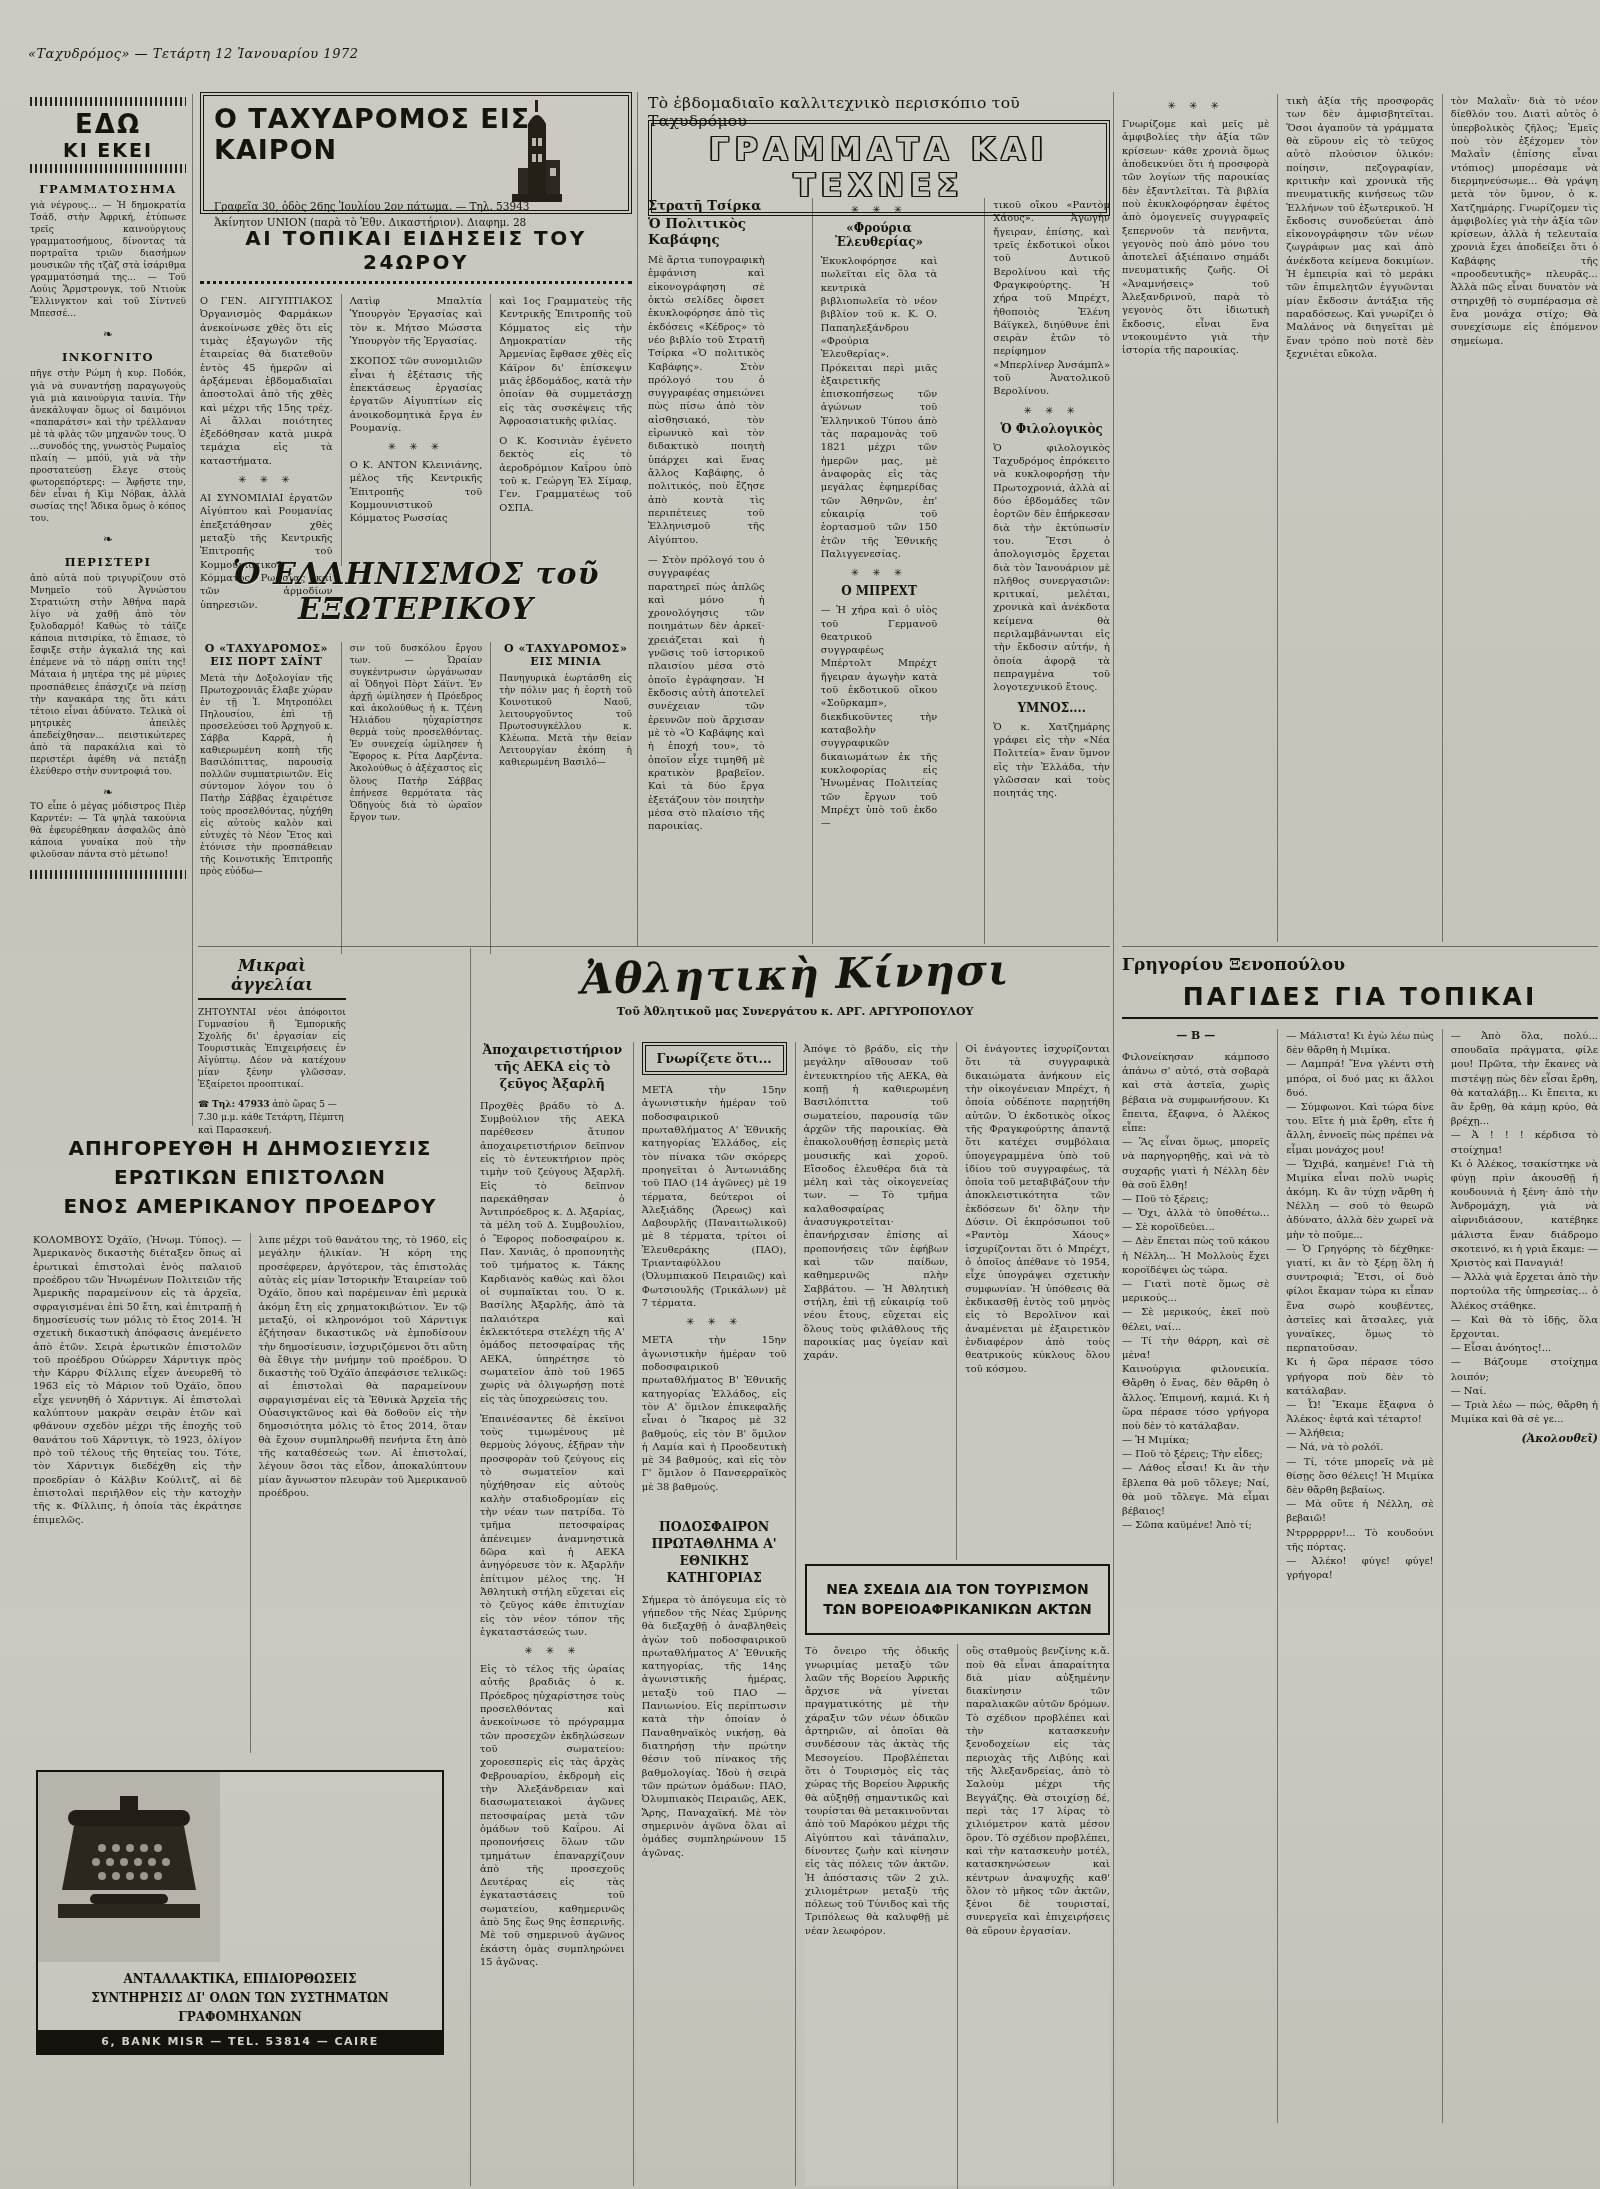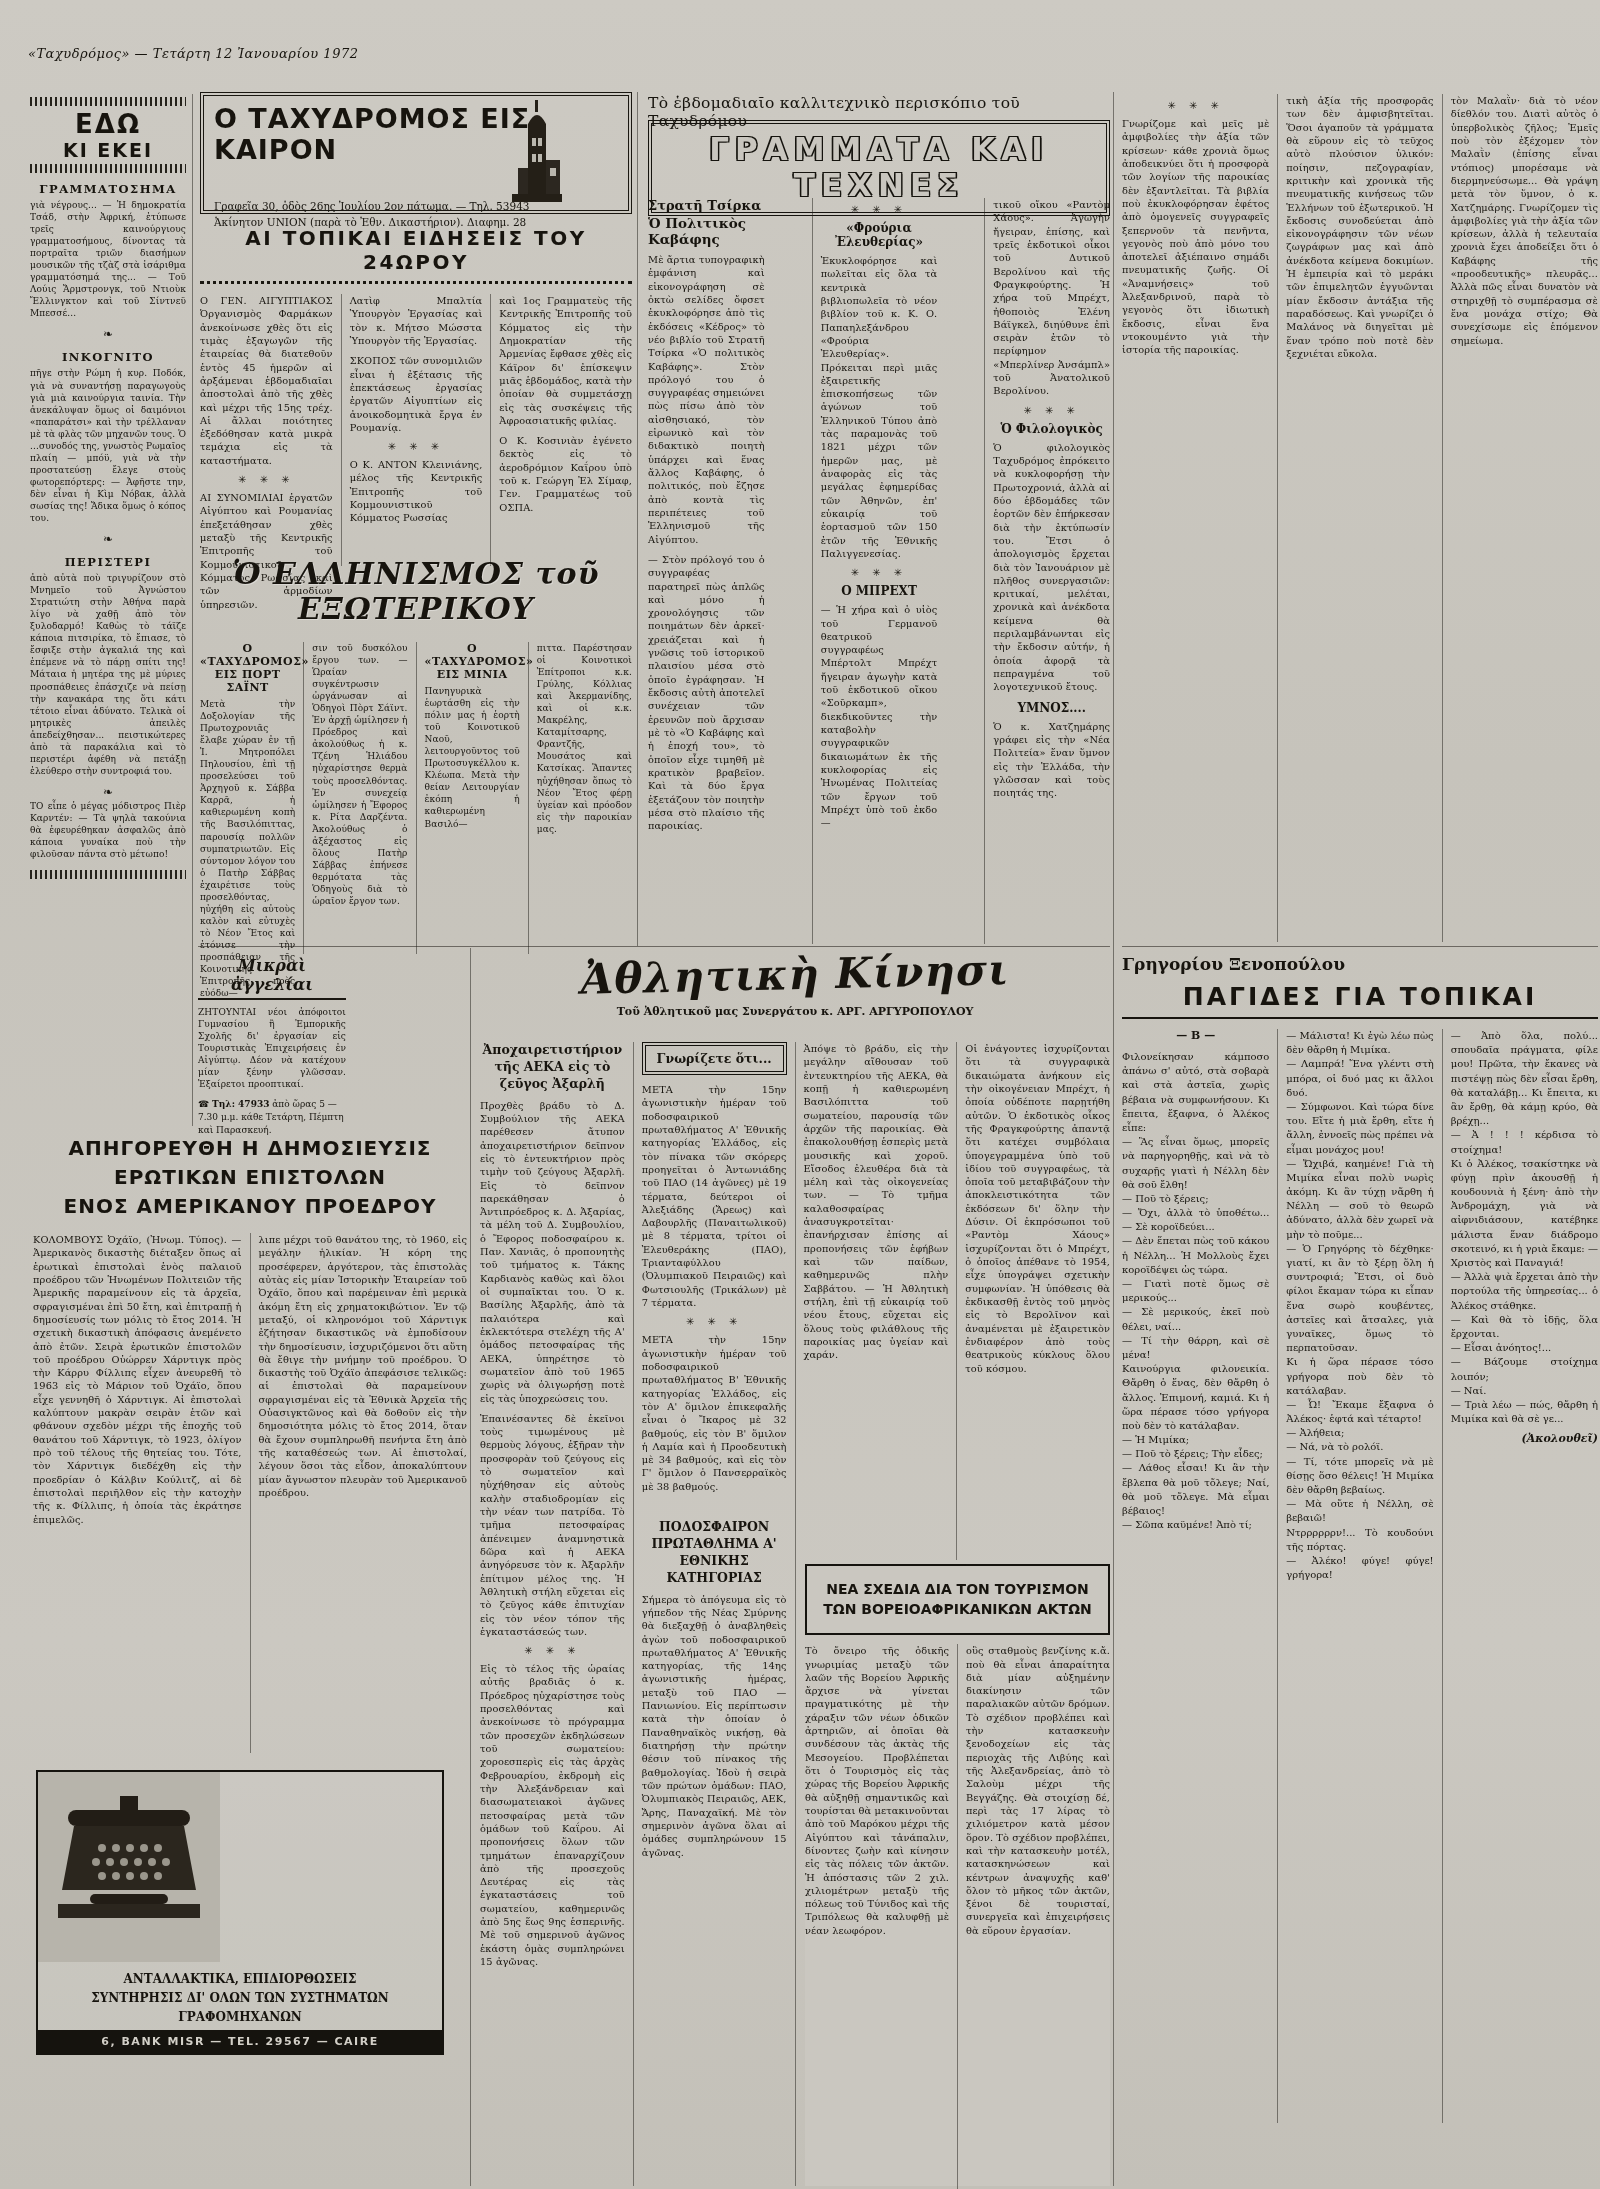--- a/index.html
+++ b/index.html
@@ -151,23 +151,20 @@
         <div class="news-sub">Ο «ΤΑΧΥΔΡΟΜΟΣ» ΕΙΣ ΠΟΡΤ ΣΑΪΝΤ</div>
         <div class="jt sm">Μετὰ τὴν Δοξολογίαν τῆς Πρωτοχρονιᾶς ἔλαβε χώραν ἐν τῇ Ἱ. Μητροπόλει Πηλουσίου, ἐπὶ τῇ προσελεύσει τοῦ Ἀρχηγοῦ κ. Σάββα Καρρᾶ, ἡ καθιερωμένη κοπὴ τῆς Βασιλόπιττας, παρουσίᾳ πολλῶν συμπατριωτῶν. Εἰς σύντομον λόγον του ὁ Πατὴρ Σάββας ἐχαιρέτισε τοὺς προσελθόντας, ηὐχήθη εἰς αὐτοὺς καλὸν καὶ εὐτυχὲς τὸ Νέον Ἔτος καὶ ἐτόνισε τὴν προσπάθειαν τῆς Κοινοτικῆς Ἐπιτροπῆς πρὸς εὐόδω—</div>
       </div>
       <div>
         <div class="jt sm">σιν τοῦ δυσκόλου ἔργου των. — Ὡραίαν συγκέντρωσιν ὠργάνωσαν αἱ Ὁδηγοὶ Πὸρτ Σάϊντ. Ἐν ἀρχῇ ὡμίλησεν ἡ Πρόεδρος καὶ ἀκολούθως ἡ κ. Τζένη Ἡλιάδου ηὐχαρίστησε θερμὰ τοὺς προσελθόντας. Ἐν συνεχείᾳ ὡμίλησεν ἡ Ἔφορος κ. Ρίτα Δαρζέντα. Ἀκολούθως ὁ ἀξέχαστος εἰς ὅλους Πατὴρ Σάββας ἐπήνεσε θερμότατα τὰς Ὁδηγοὺς διὰ τὸ ὡραῖον ἔργον των.</div>
       </div>
       <div>
         <div class="news-sub">Ο «ΤΑΧΥΔΡΟΜΟΣ» ΕΙΣ ΜΙΝΙΑ</div>
         <div class="jt sm">Πανηγυρικὰ ἑωρτάσθη εἰς τὴν πόλιν μας ἡ ἑορτὴ τοῦ Κοινοτικοῦ Ναοῦ, λειτουργοῦντος τοῦ Πρωτοσυγκέλλου κ. Κλέωπα. Μετὰ τὴν θείαν Λειτουργίαν ἐκόπη ἡ καθιερωμένη Βασιλό—</div>
       </div>
-      <div>
-        <div class="jt sm">πιττα. Παρέστησαν οἱ Κοινοτικοὶ Ἐπίτροποι κ.κ. Γρύλης, Κόλλιας καὶ Ἀκερμανίδης, καὶ οἱ κ.κ. Μακρέλης, Καταμίτσαρης, Φραντζῆς, Μουσάτος καὶ Κατσίκας. Ἅπαντες ηὐχήθησαν ὅπως τὸ Νέον Ἔτος φέρῃ ὑγείαν καὶ πρόοδον εἰς τὴν παροικίαν μας.</div>
-      </div>
     </div>
   </div>
 
   <div class="vline" style="left:637px; top:92px; height:854px;"></div>
 
   <div class="abs gr-kicker" style="left:648px; top:94px; width:462px;">Τὸ ἑβδομαδιαῖο καλλιτεχνικὸ περισκόπιο τοῦ Ταχυδρόμου</div>
   <div class="abs gr-titlebox" style="left:648px; top:120px; width:462px;">
     <span class="gr-title">ΓΡΑΜΜΑΤΑ ΚΑΙ ΤΕΧΝΕΣ</span>
   </div>
   <div class="abs ncols" style="left:648px; top:198px; width:462px; height:746px;gap:39px;">
@@ -298,21 +295,21 @@
           <circle cx="104" cy="94" r="4" fill="#9a968c"></circle>
           <rect x="36" y="112" width="78" height="10" rx="5" fill="#221d16"></rect>
           <rect x="4" y="122" width="142" height="14" fill="#2b261e"></rect>
         </svg>
       </div>
     </div>
     <div class="ad-mid">
       <div>ΑΝΤΑΛΛΑΚΤΙΚΑ, ΕΠΙΔΙΟΡΘΩΣΕΙΣ</div>
       <div>ΣΥΝΤΗΡΗΣΙΣ ΔΙ' ΟΛΩΝ ΤΩΝ ΣΥΣΤΗΜΑΤΩΝ ΓΡΑΦΟΜΗΧΑΝΩΝ</div>
     </div>
-    <div class="ad-bar">6, BANK MISR — TEL. 29567 — CAIRE</div>
+    <div class="ad-bar">6, BANK MISR — TEL. 53814 — CAIRE</div>
   </div>
 
   <div class="abs nea-wrap" style="left:805px; top:1560px; width:305px; height:626px; padding-top:4px;">
     <div class="nea-box">
       <div>ΝΕΑ ΣΧΕΔΙΑ ΔΙΑ ΤΟΝ ΤΟΥΡΙΣΜΟΝ</div>
       <div>ΤΩΝ ΒΟΡΕΙΟΑΦΡΙΚΑΝΙΚΩΝ ΑΚΤΩΝ</div>
     </div>
     <div class="ncols" style="height:548px;">
       <div>
         <div class="jt">Τὸ ὄνειρο τῆς ὁδικῆς γνωριμίας μεταξὺ τῶν λαῶν τῆς Βορείου Ἀφρικῆς ἄρχισε νὰ γίνεται πραγματικότης μὲ τὴν χάραξιν τῶν νέων ὁδικῶν ἀρτηριῶν, αἱ ὁποῖαι θὰ συνδέσουν τὰς ἀκτὰς τῆς Μεσογείου. Προβλέπεται ὅτι ὁ Τουρισμὸς εἰς τὰς χώρας τῆς Βορείου Ἀφρικῆς θὰ αὐξηθῇ σημαντικῶς καὶ τουρίσται θὰ μετακινοῦνται ἀπὸ τοῦ Μαρόκου μέχρι τῆς Αἰγύπτου καὶ τἀνάπαλιν, δίνοντες ζωὴν καὶ κίνησιν εἰς τὰς πόλεις τῶν ἀκτῶν. Ἡ ἀπόστασις τῶν 2 χιλ. χιλιομέτρων μεταξὺ τῆς πόλεως τοῦ Τύνιδος καὶ τῆς Τριπόλεως θὰ καλυφθῇ μὲ νέαν λεωφόρον.</div>

